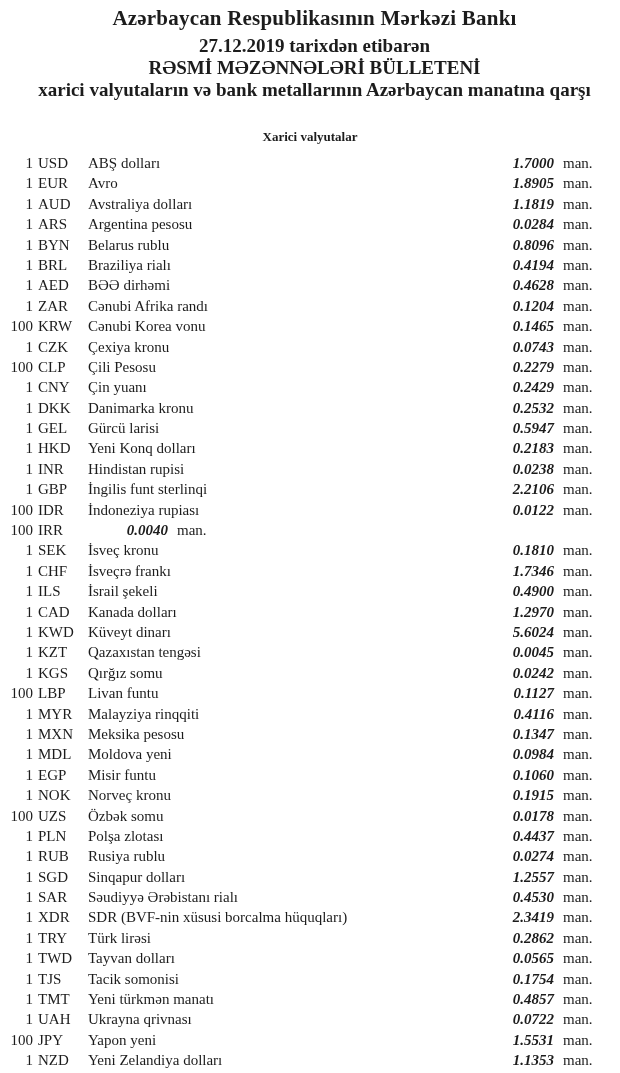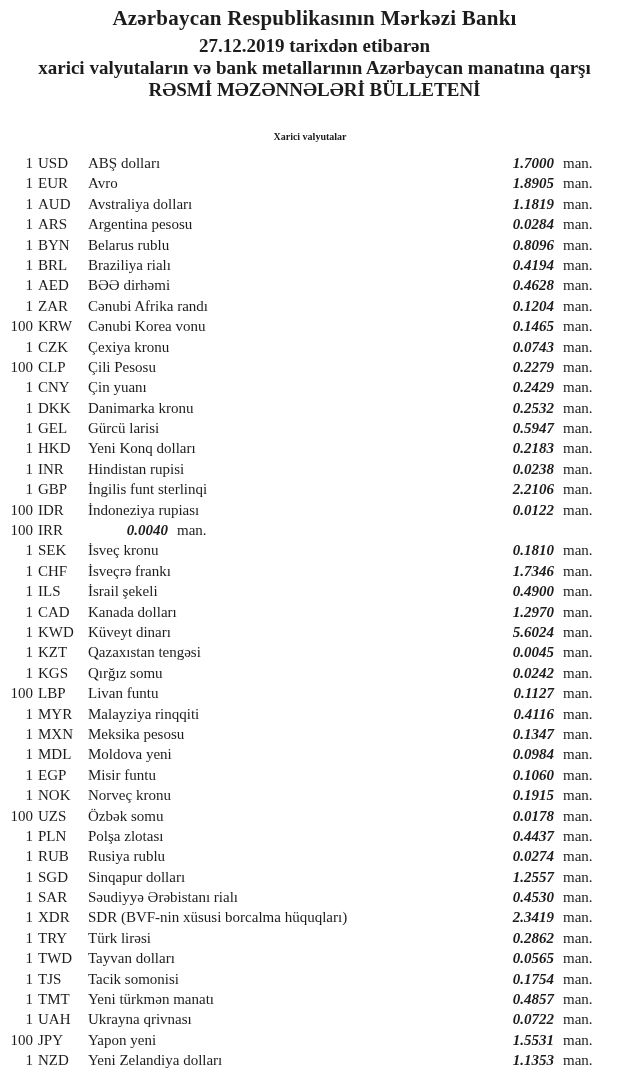--- a/index.html
+++ b/index.html
@@ -13,21 +13,21 @@
   .page { width: 620px; height: 1073px; position: relative; }
 
   .header { text-align: center; padding-top: 5px; padding-left: 9px; }
   .title {
     font-size: 21px; font-weight: 700; line-height: 26px;
     margin: 0 0 4px 0; letter-spacing: 0.2px;
   }
   .subline { font-size: 19px; font-weight: 700; line-height: 22px; }
 
   .section-title {
-    text-align: center; font-size: 10px; font-weight: 700;
+    text-align: center; font-size: 13px; font-weight: 700;
     line-height: 22px; margin-top: 25px;
   }
 
   .rates { margin-top: 5px; }
   .row {
     display: flex; align-items: baseline;
     height: 20.4px; line-height: 20.4px;
     font-size: 15px; padding-right: 22px;
     white-space: nowrap;
   }
@@ -39,22 +39,22 @@
   .unit { flex: none; width: 35px; }
 </style>
 </head>
 <body>
 
 <div class="page">
 
   <div class="header">
     <div class="title">Azərbaycan Respublikasının Mərkəzi Bankı</div>
     <div class="subline">27.12.2019 tarixdən etibarən</div>
+    <div class="subline">RƏSMİ MƏZƏNNƏLƏRİ BÜLLETENİ</div>
     <div class="subline">xarici valyutaların və bank metallarının Azərbaycan manatına qarşı</div>
-    <div class="subline">RƏSMİ MƏZƏNNƏLƏRİ BÜLLETENİ</div>
   </div>
 
   <div class="section-title">Xarici valyutalar</div>
 
   <div class="rates" id="rates">
     <div class="row">
       <span class="qty">1</span>
       <span class="code">USD</span>
       <span class="name">ABŞ dolları</span>
       <span class="rate">1.7000</span>

